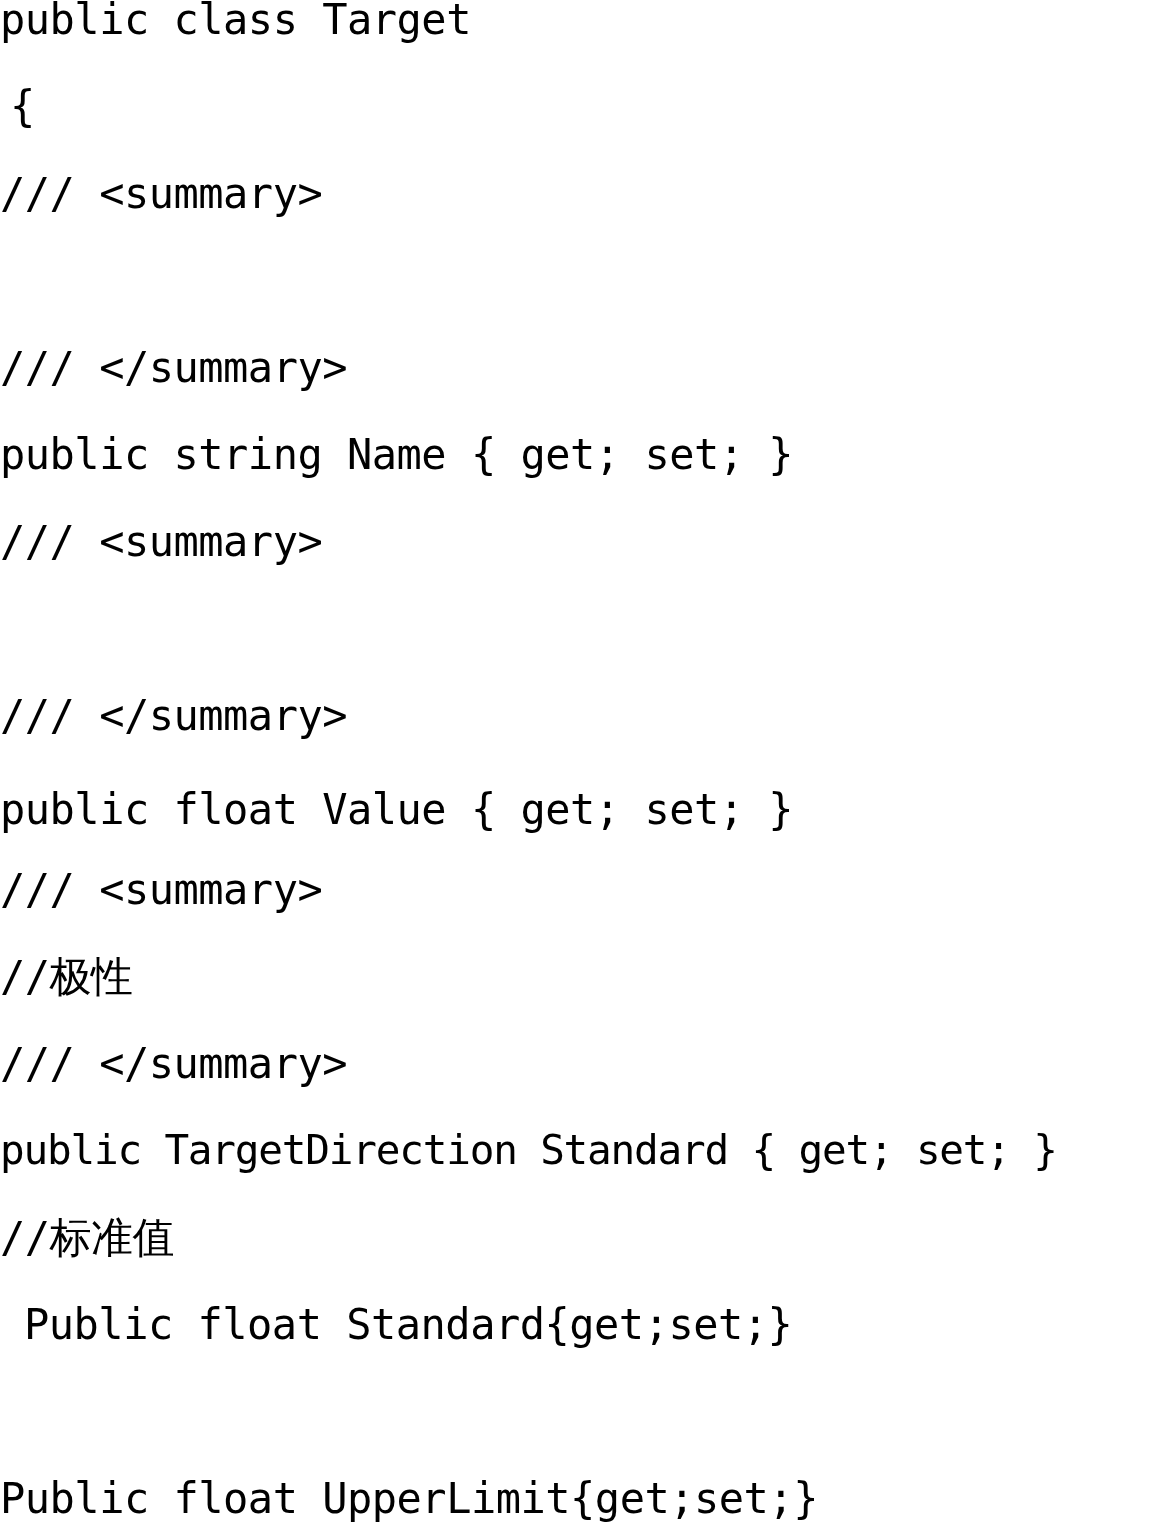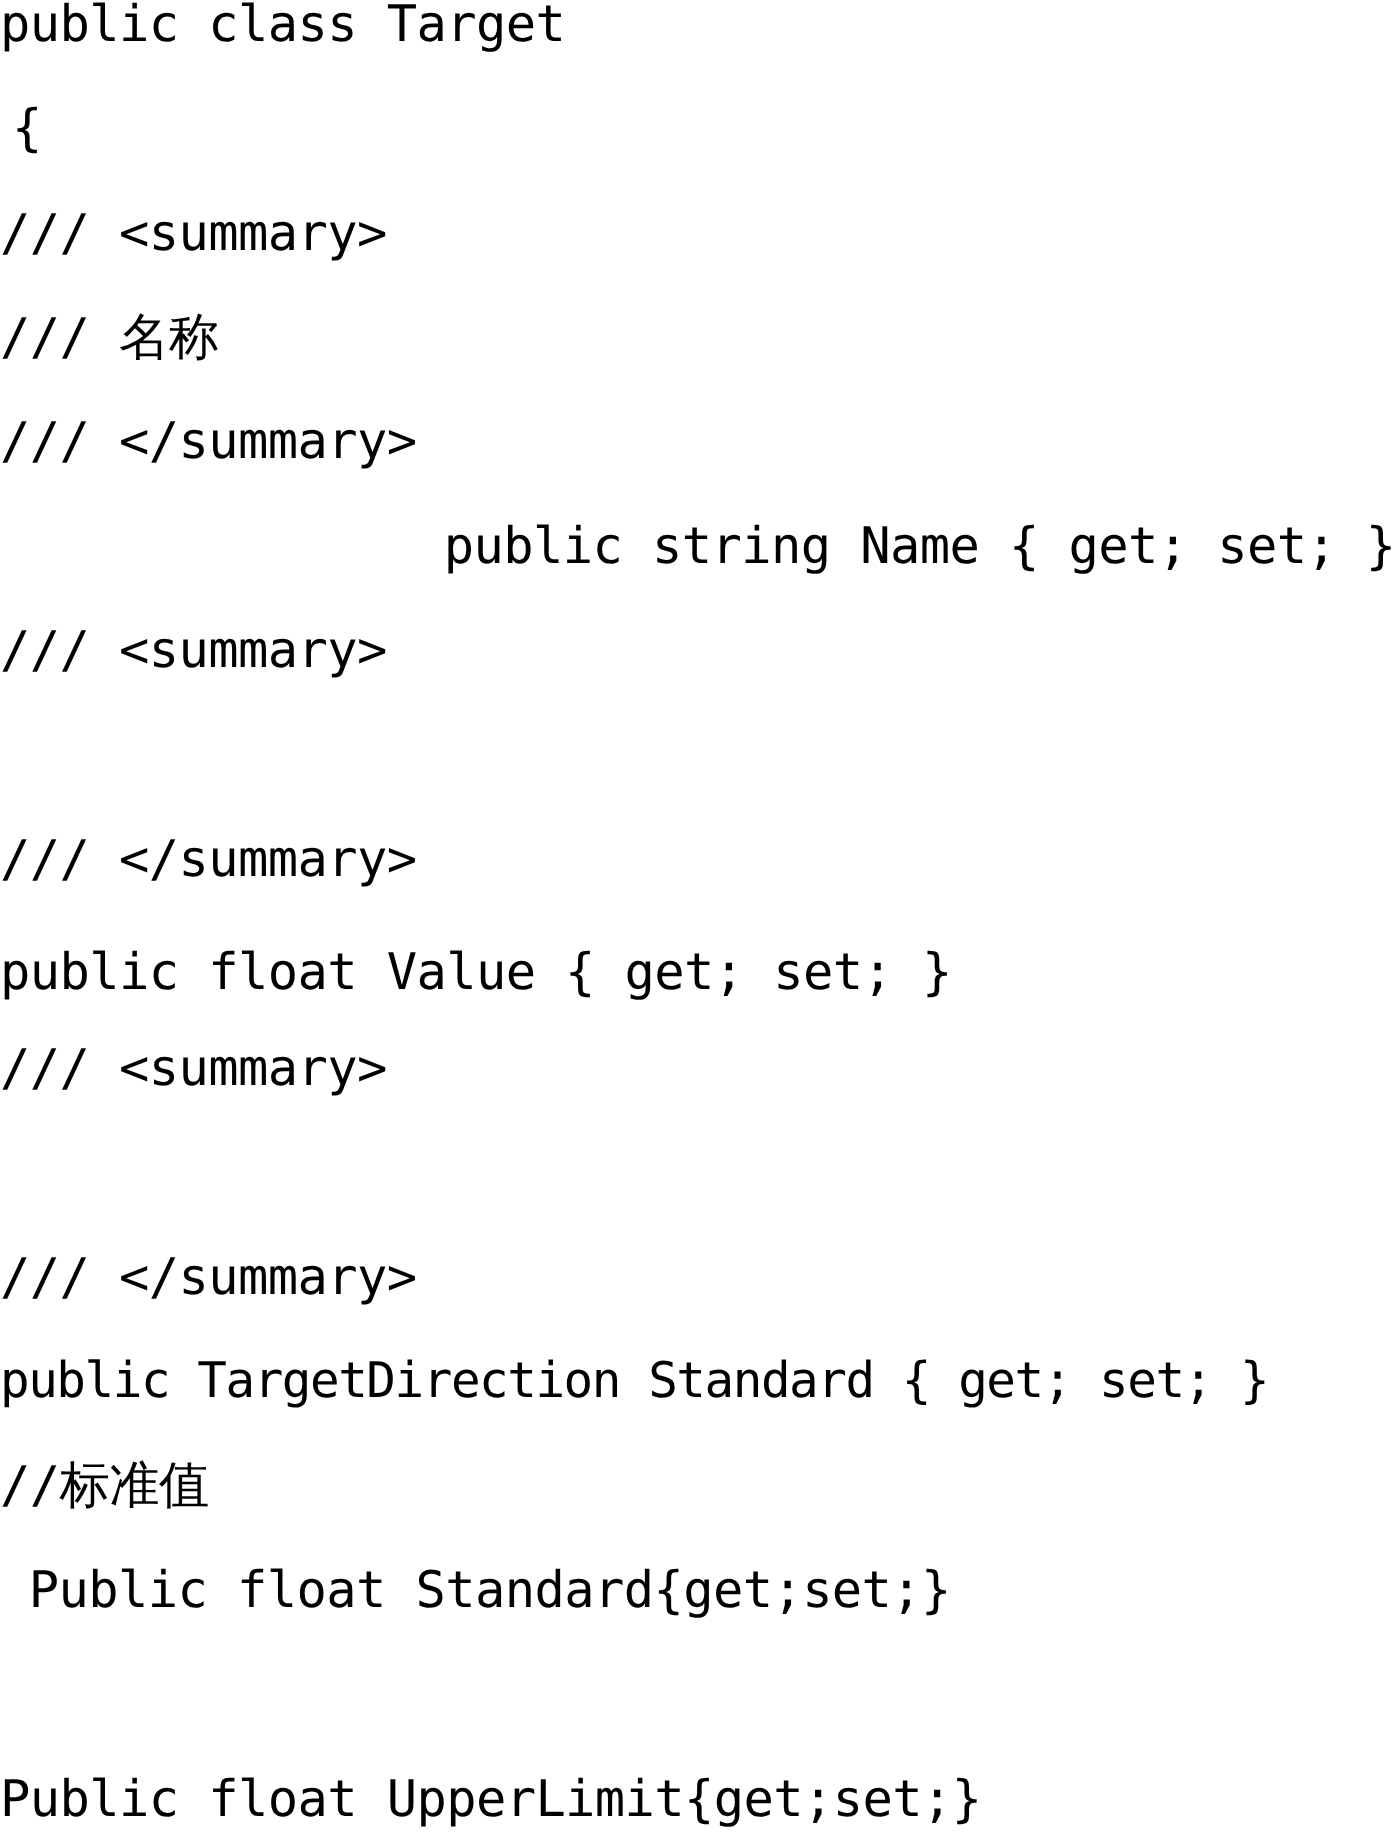--- a/index.html
+++ b/index.html
@@ -34,21 +34,21 @@
     letter-spacing: -0.5px;
     font-weight: 400;
     -webkit-font-smoothing: none;
   }
   
   .ln-0  { top: -24px; }
   .ln-1  { top:  63px; }
   .ln-2  { top: 150px; }
   .ln-3  { top: 237px; }
   .ln-4  { top: 324px; }
-  .ln-5  { top: 411px; text-align: right; }
+  .ln-5  { top: 411px; }
   .ln-6  { top: 498px; }
   .ln-7  { top: 585px; }
   .ln-8  { top: 672px; }
   .ln-9  { top: 766px; }
   .ln-10 { top: 846px; }
   .ln-11 { top: 933px; }
   .ln-12 { top: 1020px; }
   .ln-13 { top: 1107px; }
   .ln-14 { top: 1194px; }
   .ln-15 { top: 1281px; padding-left: 24px; }
@@ -63,35 +63,35 @@
 <body>
 
 <div id="code-listing">
 
   <div class="code-line ln-0">public class Target</div>
 
   <div class="code-line ln-1 indent-1">{</div>
 
   <div class="code-line ln-2">/// &lt;summary&gt;</div>
 
-  <div class="code-line ln-3">/// 名称</div>
 
   <div class="code-line ln-4">/// &lt;/summary&gt;</div>
 
   <div class="code-line ln-5">public string Name { get; set; }</div>
 
   <div class="code-line ln-6">/// &lt;summary&gt;</div>
 
 
   <div class="code-line ln-8">/// &lt;/summary&gt;</div>
 
   <div class="code-line ln-9">public float Value { get; set; }</div>
 
   <div class="code-line ln-10">/// &lt;summary&gt;</div>
 
+  <div class="code-line ln-11">//极性</div>
 
   <div class="code-line ln-12">/// &lt;/summary&gt;</div>
 
   <div class="code-line ln-13 line-wide">public TargetDirection Standard { get; set; }</div>
 
   <div class="code-line ln-14">//标准值</div>
 
   <div class="code-line ln-15">Public float Standard{get;set;}</div>
 
 

